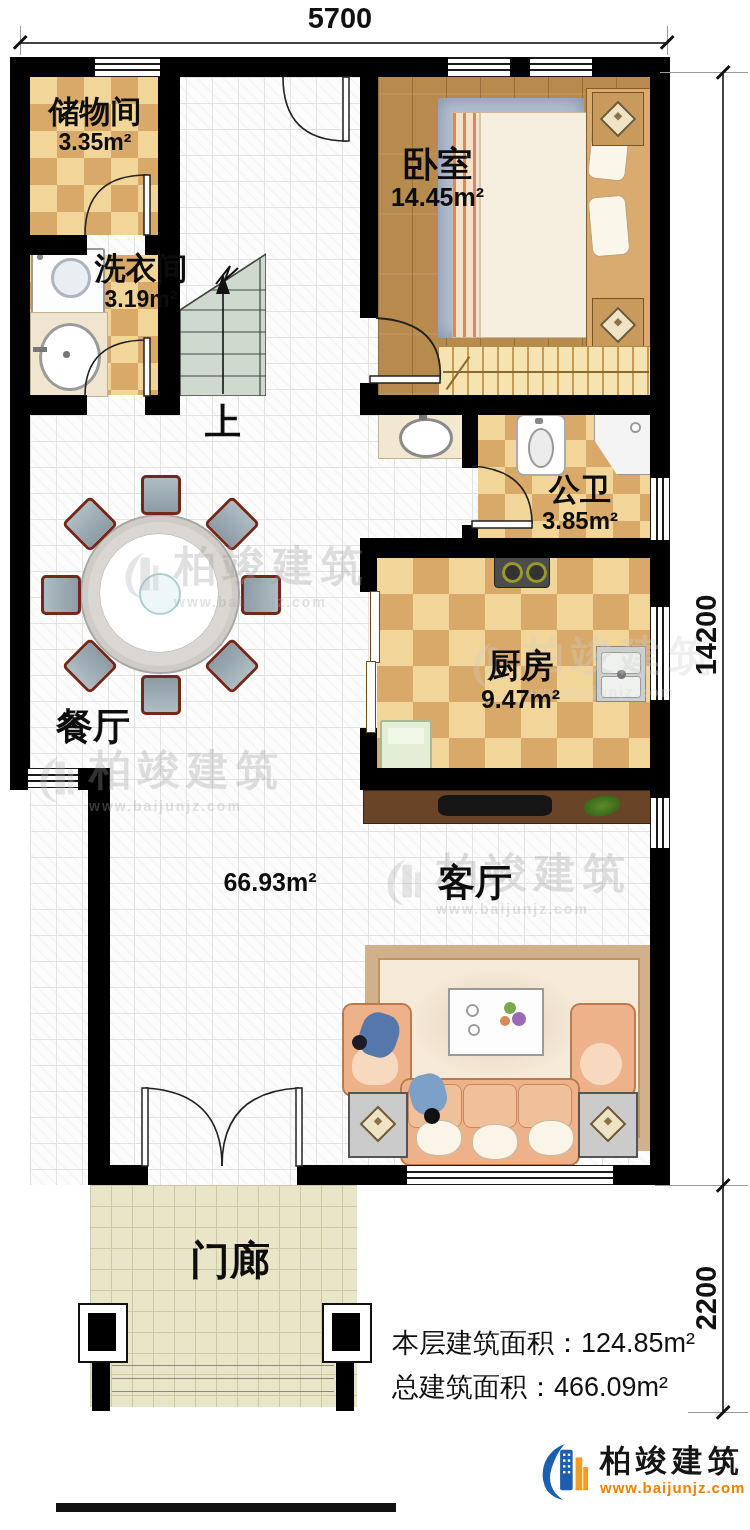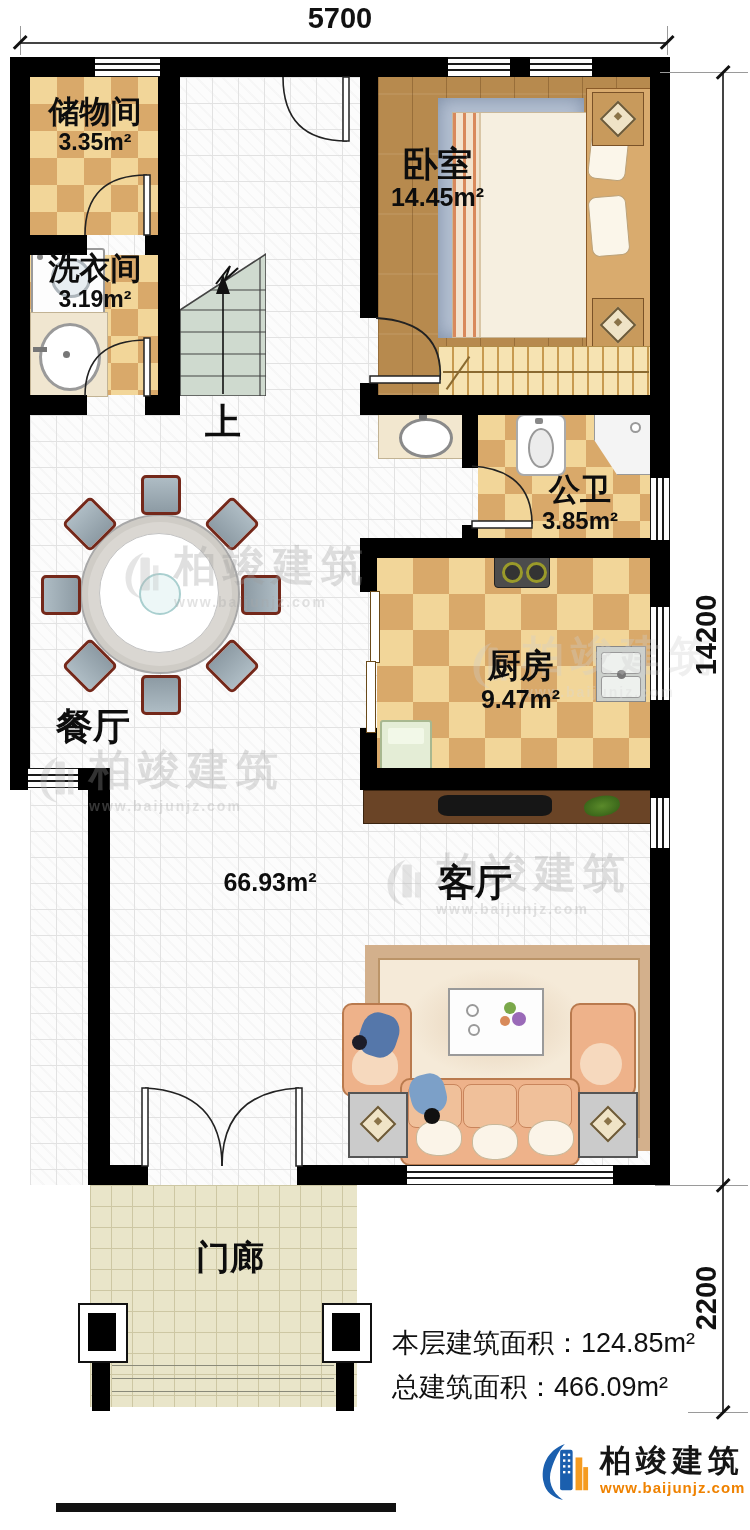--- a/index.html
+++ b/index.html
@@ -300,21 +300,21 @@
         <rect x="42" y="22" width="7" height="32" fill="#bdbdbd"></rect>
       </svg>
     <div><span class="wm-name">柏竣建筑</span>
       <div class="wm-url">www.baijunjz.com</div></div>
   </div>
 
   <div class="lbl" style="left:32px;top:95px;width:126px;">
     <span class="nm" style="font-size:31px;">储物间</span>
     <span class="ar" style="font-size:23px;">3.35m²</span>
   </div>
-  <div class="lbl" style="left:32px;top:252px;width:126px;">
+  <div class="lbl" style="left:32px;top:252px;width:126px;padding-left:46px;">
     <span class="nm" style="font-size:31px;">洗衣间</span>
     <span class="ar" style="font-size:23px;">3.19m²</span>
   </div>
   <div class="lbl" style="left:380px;top:104px;width:115px;">
     <span class="nm" style="font-size:35px;margin-top:40px;">卧室</span>
     <span class="ar" style="font-size:25px;">14.45m²</span>
   </div>
   <div class="lbl" style="left:525px;top:473px;width:110px;">
     <span class="nm" style="font-size:31px;">公卫</span>
     <span class="ar" style="font-size:24px;">3.85m²</span>
@@ -325,21 +325,21 @@
   </div>
   <div class="lbl" style="left:48px;top:706px;width:90px;font-size:37px;">
     <span>餐厅</span>
   </div>
   <div class="lbl" style="left:425px;top:862px;width:100px;font-size:37px;">
     <span>客厅</span>
   </div>
   <div class="lbl" style="left:205px;top:868px;width:130px;font-size:25px;">
     <span>66.93m²</span>
   </div>
-  <div class="lbl" style="left:170px;top:1238px;width:120px;font-size:34px;">
+  <div class="lbl" style="left:170px;top:1238px;width:120px;font-size:40px;">
     <span>门廊</span>
   </div>
   <div class="lbl" style="left:196px;top:402px;width:54px;font-size:36px;">
     <span>上</span>
   </div>
 
   <div class="dimtxt" style="left:280px;top:2px;width:120px;">5700</div>
   <div class="dimline" style="left:20px;top:42px;width:647px;height:1.5px;"></div>
   <div class="extline" style="left:20px;top:26px;width:1px;height:29px;"></div>
   <div class="extline" style="left:667px;top:26px;width:1px;height:29px;"></div>

